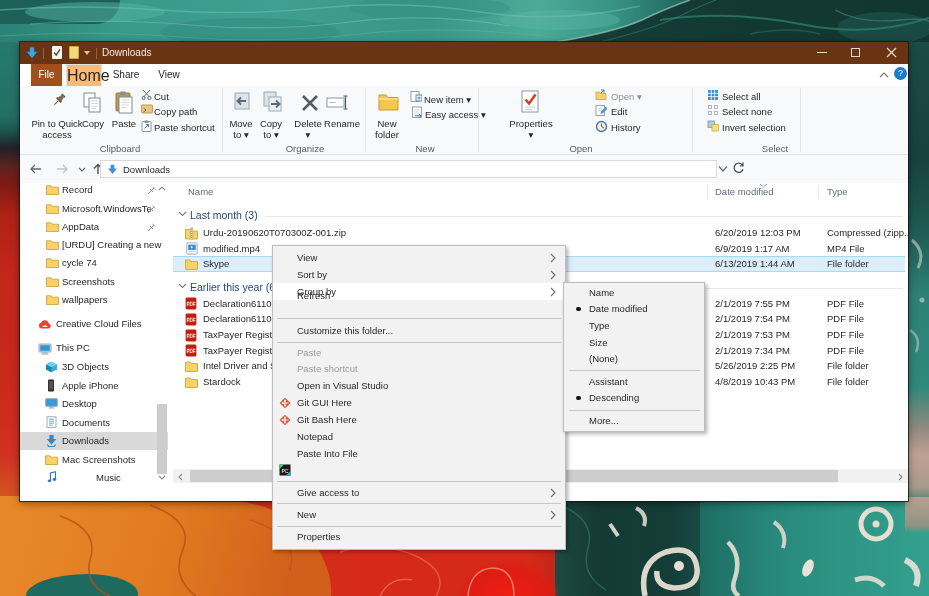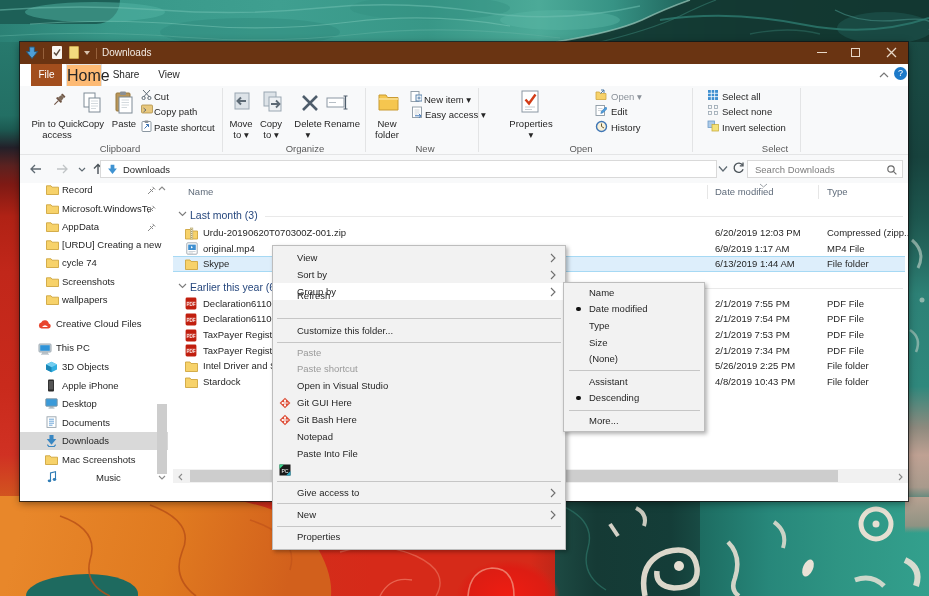--- a/index.html
+++ b/index.html
@@ -268,27 +268,20 @@
       </svg>
       <div class="abs" style="left:22px;top:3px;">Downloads</div>
     </div>
     <svg class="abs" style="left:698px;top:10px;" width="10" height="8" viewBox="0 0 10 8">
         <path d="M1 1.5 L5 6 L9 1.5" stroke="#5f6a72" stroke-width="1.2" fill="none"></path>
       </svg>
     <svg class="abs" style="left:712px;top:6px;" width="13" height="14" viewBox="0 0 13 14">
       <path d="M10.6 4.2 A 4.6 4.6 0 1 0 11.1 8.3" stroke="#4a5258" stroke-width="1.3" fill="none"></path>
       <path d="M11 1.5 L11 4.8 L7.8 4.8" stroke="#4a5258" stroke-width="1.3" fill="none"></path>
     </svg>
-    <div class="abs" style="left:727px;top:5px;width:156px;height:18px;background:#fff;border:1px solid #d9d9d9;">
-      <div class="abs" style="left:7px;top:3px;color:#7c7c7c;">Search Downloads</div>
-      <svg class="abs" style="left:138px;top:3px;" width="12" height="12" viewBox="0 0 12 12">
-          <circle cx="5" cy="5" r="3.2" stroke="#6d6d6d" stroke-width="1.2" fill="none"></circle>
-          <path d="M7.4 7.4 L10.4 10.4" stroke="#6d6d6d" stroke-width="1.2"></path>
-        </svg>
-    </div>
   </div>
 
   <div id="sidebar" class="abs" style="left:0;top:141px;width:153px;height:300px;background:#fff;overflow:hidden;">
     <div class="abs" style="left:0;top:249px;width:148px;height:18px;background:#d9d9d9;"></div>
 
     <svg class="abs" style="left:26px;top:1px;" width="13" height="11" viewBox="0 0 13 11">
         <path d="M0.5 1.8 L5 1.8 L6 3.2 L12.5 3.2 L12.5 10.5 L0.5 10.5 Z" fill="#f7d26a" stroke="#cfa63f" stroke-width="0.9"></path>
       </svg>
     <svg class="abs" style="left:26px;top:19.5px;" width="13" height="11" viewBox="0 0 13 11">
         <path d="M0.5 1.8 L5 1.8 L6 3.2 L12.5 3.2 L12.5 10.5 L0.5 10.5 Z" fill="#f7d26a" stroke="#cfa63f" stroke-width="0.9"></path>
@@ -422,21 +415,21 @@
       </svg>
     <div class="abs" style="left:30px;top:44px;">Urdu-20190620T070300Z-001.zip</div>
     <div class="abs" style="left:542px;top:44px;">6/20/2019 12:03 PM</div>
     <div class="abs" style="left:654px;top:44px;">Compressed (zipp...</div>
     <svg class="abs" style="left:13px;top:59px;" width="12" height="13" viewBox="0 0 12 13">
         <rect x="0.8" y="0.8" width="10.4" height="11.4" rx="1" fill="#fff" stroke="#9aa4ad" stroke-width="0.9"></rect>
         <rect x="2.2" y="2.6" width="7.6" height="5.4" fill="#3f8fd0"></rect>
         <path d="M5 4 L7 5.3 L5 6.6 Z" fill="#fff"></path>
         <path d="M2.5 9.5 H9.5 M2.5 11 H7" stroke="#c3c9ce" stroke-width="0.8"></path>
       </svg>
-    <div class="abs" style="left:30px;top:59.5px;">original.mp4</div>
+    <div class="abs" style="left:30px;top:59.5px;">modified.mp4</div>
     <div class="abs" style="left:542px;top:59.5px;">6/9/2019 1:17 AM</div>
     <div class="abs" style="left:654px;top:59.5px;">MP4 File</div>
     <svg class="abs" style="left:12px;top:75px;" width="13" height="12" viewBox="0 0 13 12">
         <path d="M0.5 2 L5 2 L6 3.5 L12.5 3.5 L12.5 11.5 L0.5 11.5 Z" fill="#f7d26a" stroke="#cfa63f" stroke-width="0.9"></path>
       </svg>
     <div class="abs" style="left:30px;top:75px;">Skype</div>
     <div class="abs" style="left:542px;top:75px;">6/13/2019 1:44 AM</div>
     <div class="abs" style="left:654px;top:75px;">File folder</div>
 
     <svg class="abs" style="left:5px;top:100px;" width="9" height="6" viewBox="0 0 9 6">

